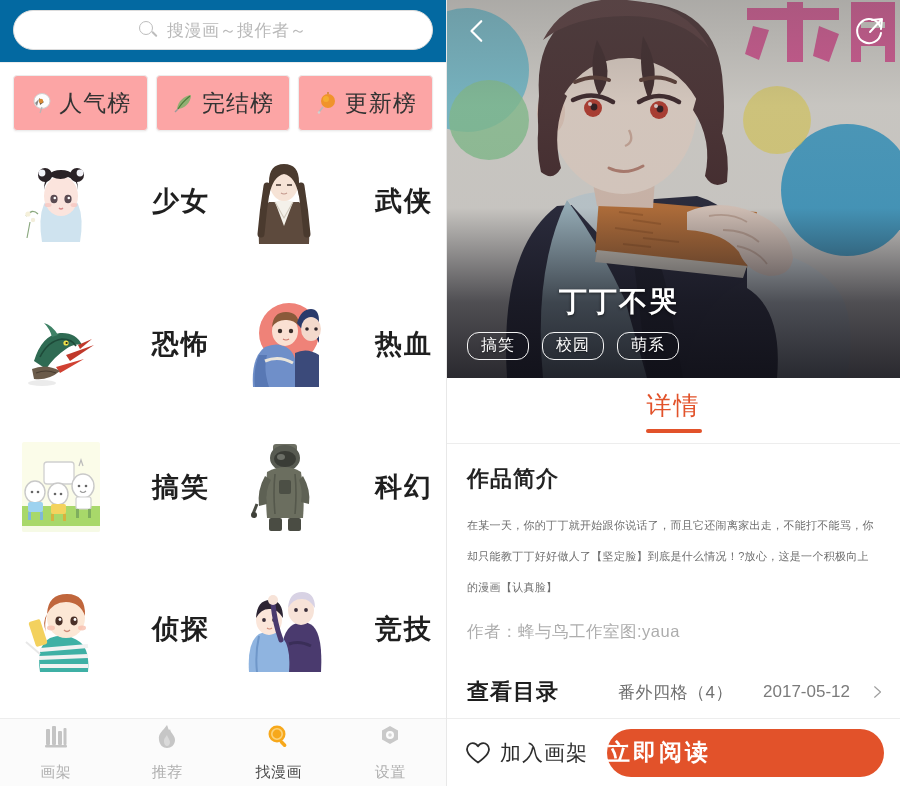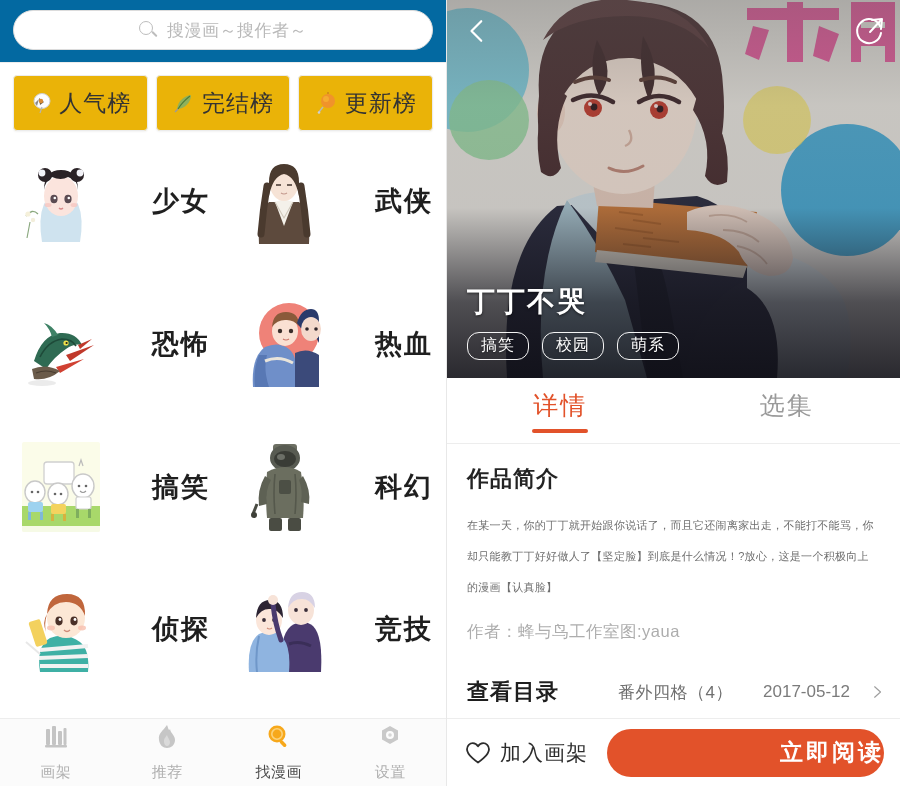--- a/index.html
+++ b/index.html
@@ -41,21 +41,21 @@
   }
   .search-ph { font-size: 17px; color: #b9b9b9; letter-spacing: 0.5px; }
 
   .divider-line { height: 1px; background: #ececec; width: 100%; }
 
   
   .rank-row {
     display: flex; gap: 8px; padding: 12px 13px 14px 13px;
   }
   .rank-btn {
-    flex: 1; height: 56px; background: #eab308; border: 1px solid #ececec;
+    flex: 1; height: 56px; background: #fca5a5; border: 1px solid #ececec;
     border-radius: 4px; display: flex; align-items: center; justify-content: center;
     gap: 6px; box-shadow: 0 1px 2px rgba(0,0,0,0.05);
   }
   .rank-ico { width: 24px; height: 24px; flex: none; }
   .rank-label { font-size: 23px; color: #333; font-weight: 500; letter-spacing: 1px; }
 
   
   .cat-grid {
     flex: 1; display: grid;
     grid-template-columns: 1fr 1fr;
@@ -101,21 +101,21 @@
     background: linear-gradient(to bottom, rgba(80,80,80,0.40) 0%, rgba(80,80,80,0.22) 28%,
                 rgba(40,40,45,0.18) 55%, rgba(20,20,28,0.72) 80%, rgba(15,15,22,0.88) 100%);
   }
   .hero-back {
     position: absolute; left: 14px; top: 14px; width: 34px; height: 34px;
     display: flex; align-items: center; justify-content: center;
   }
   .hero-share {
     position: absolute; right: 14px; top: 14px; width: 32px; height: 32px;
   }
-  .hero-meta { position: absolute; left: 20px; bottom: 18px; }
+  .hero-meta { position: absolute; left: 20px; bottom: 18px; text-align: right; }
   .hero-title {
     font-size: 28px; color: #fff; font-weight: 700; letter-spacing: 2px;
     text-shadow: 0 1px 3px rgba(0,0,0,.6); margin-bottom: 11px;
   }
   .tag-row { display: flex; gap: 13px; }
   .tag {
     border: 1.5px solid rgba(255,255,255,.95); border-radius: 12px;
     color: #fff; font-size: 16px; padding: 2px 13px 3px 13px; letter-spacing: 1px;
     text-shadow: 0 1px 2px rgba(0,0,0,.5);
   }
@@ -156,21 +156,21 @@
   
   .action-bar {
     height: 68px; border-top: 1px solid #ededed; background: #fff;
     display: flex; align-items: center; padding: 0 16px 0 18px; gap: 7px;
   }
   .fav-btn { display: flex; align-items: center; gap: 9px; }
   .heart-icon { width: 26px; height: 24px; flex: none; }
   .fav-label { font-size: 21px; color: #2d2d2d; letter-spacing: 1px; }
   .read-btn {
     flex: 1; height: 48px; background: #e2522a; border-radius: 24px;
-    display: flex; align-items: center; justify-content: flex-end;
+    display: flex; align-items: center; justify-content: flex-start;
     margin-left: 12px;
   }
   .read-label { font-size: 23px; color: #fff; font-weight: 700; letter-spacing: 3px; }
 </style>
 </head>
 <body>
 
 <div class="screen">
 
   <div class="left-panel">
@@ -556,24 +556,20 @@
           <span class="tag">萌系</span>
         </div>
       </div>
     </div>
 
     <div class="tabs">
       <div class="tab active">
         <span class="tab-label">详情</span>
         <span class="tab-underline"></span>
       </div>
-      <div class="tab">
-        <span class="tab-label">选集</span>
-        <span class="tab-underline"></span>
-      </div>
     </div>
 
     <div class="detail">
       <div class="sec-title">作品简介</div>
       <div class="desc">在某一天，你的丁丁就开始跟你说话了，而且它还闹离家出走，不能打不能骂，你却只能教丁丁好好做人了【坚定脸】到底是什么情况！?放心，这是一个积极向上的漫画【认真脸】</div>
       <div class="author">作者：蜂与鸟工作室图:yaua</div>
 
     </div>
 
     <div class="catalog-row">

